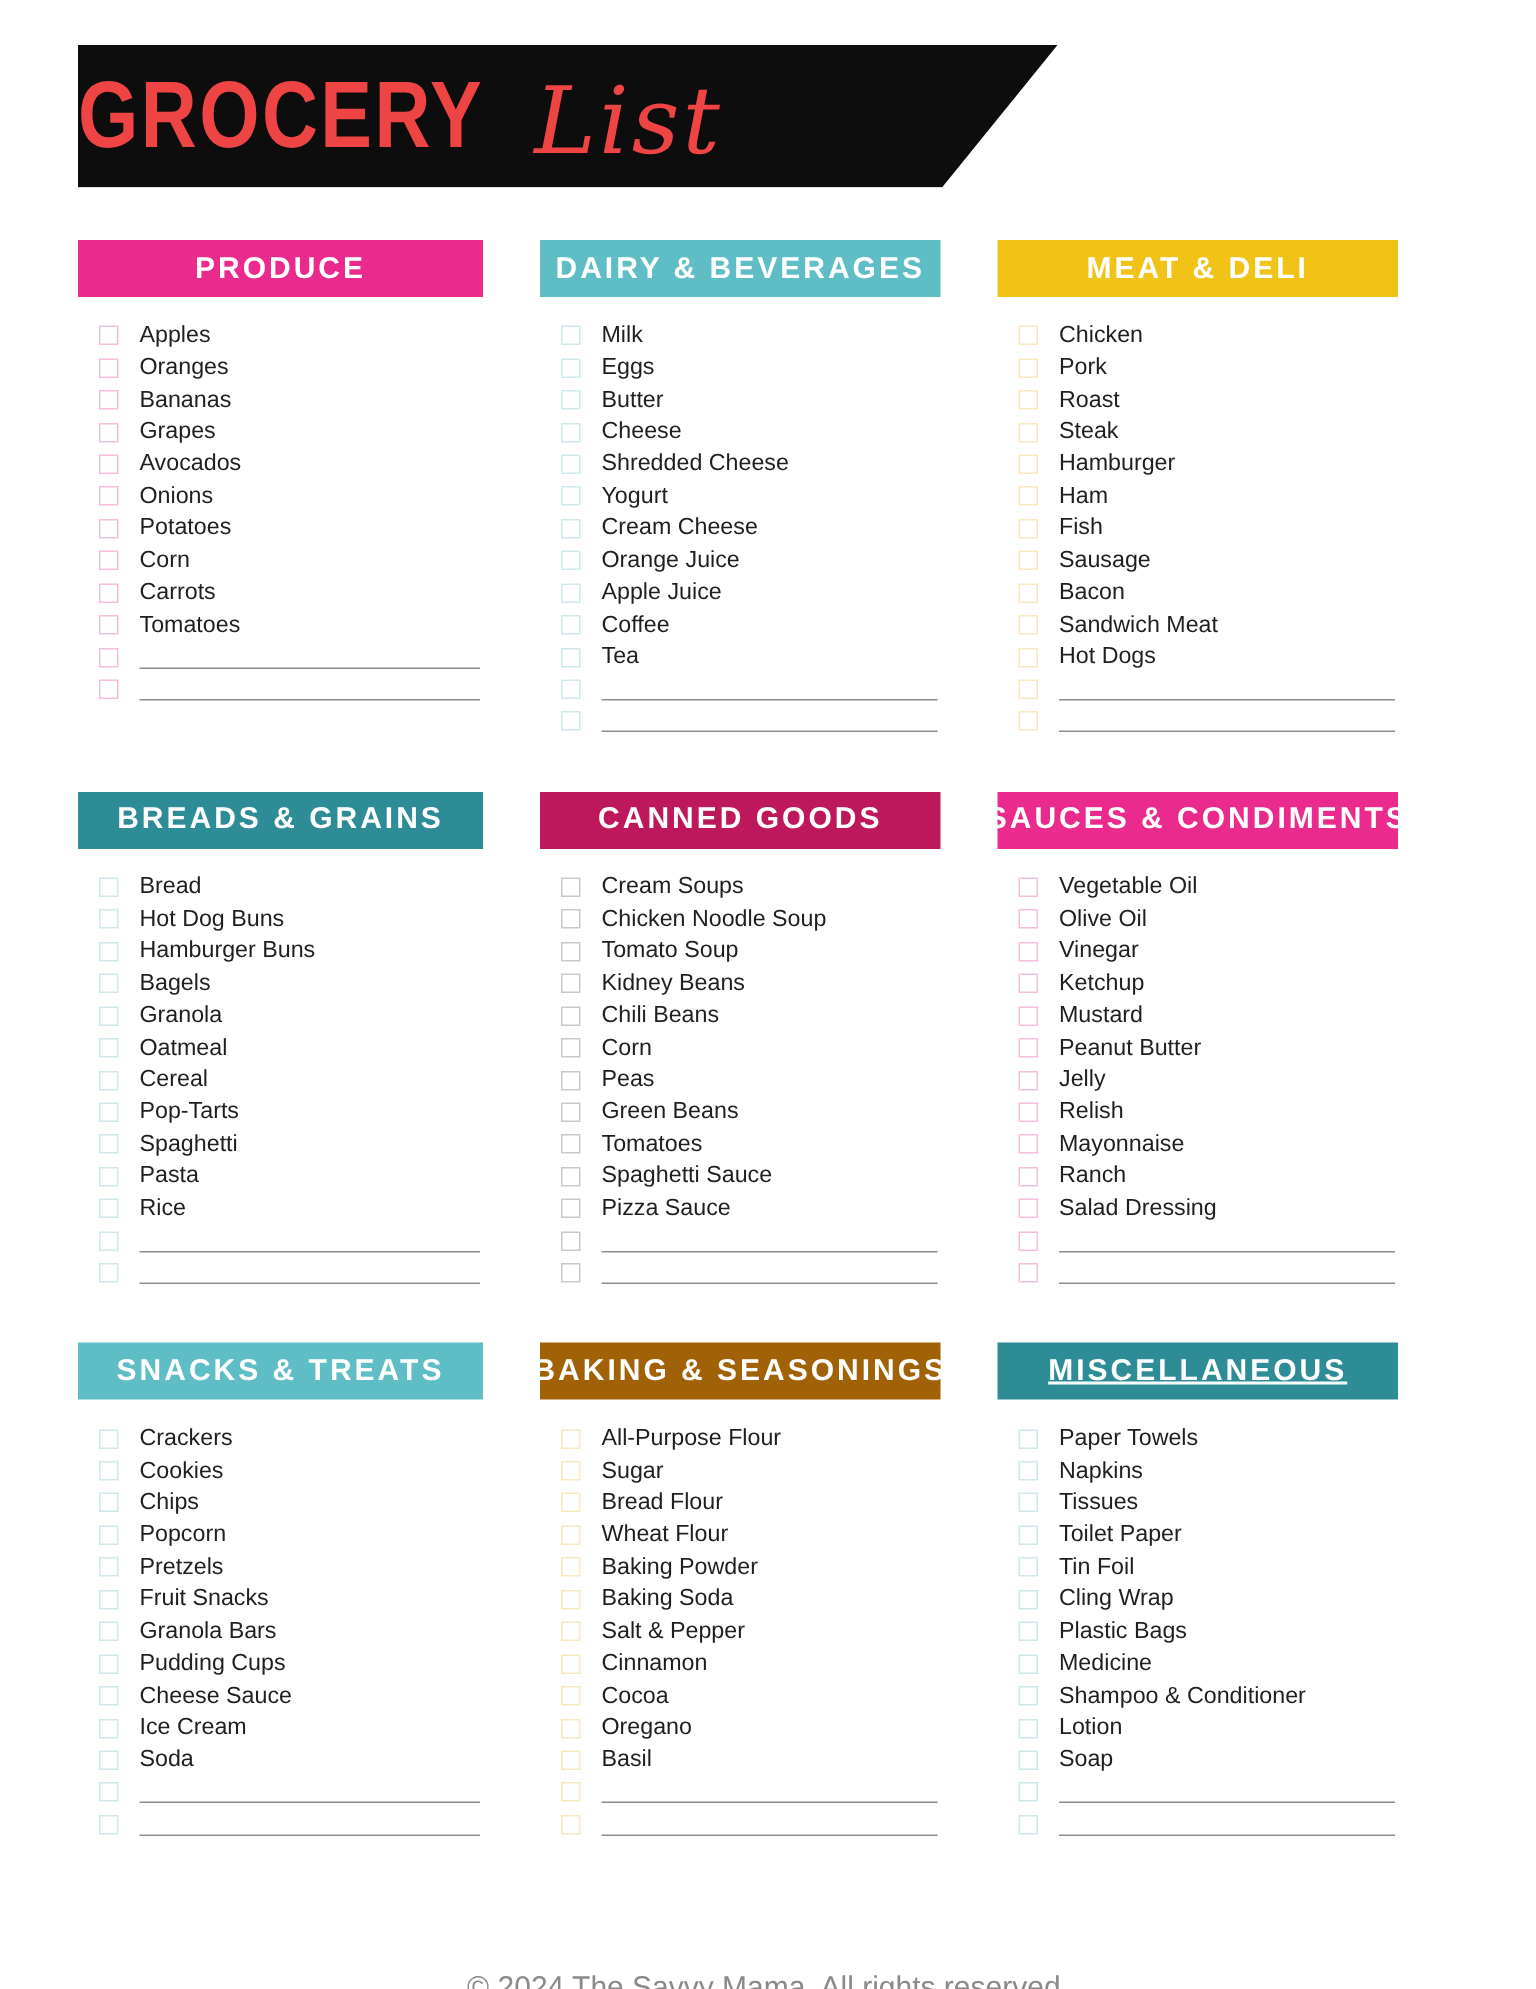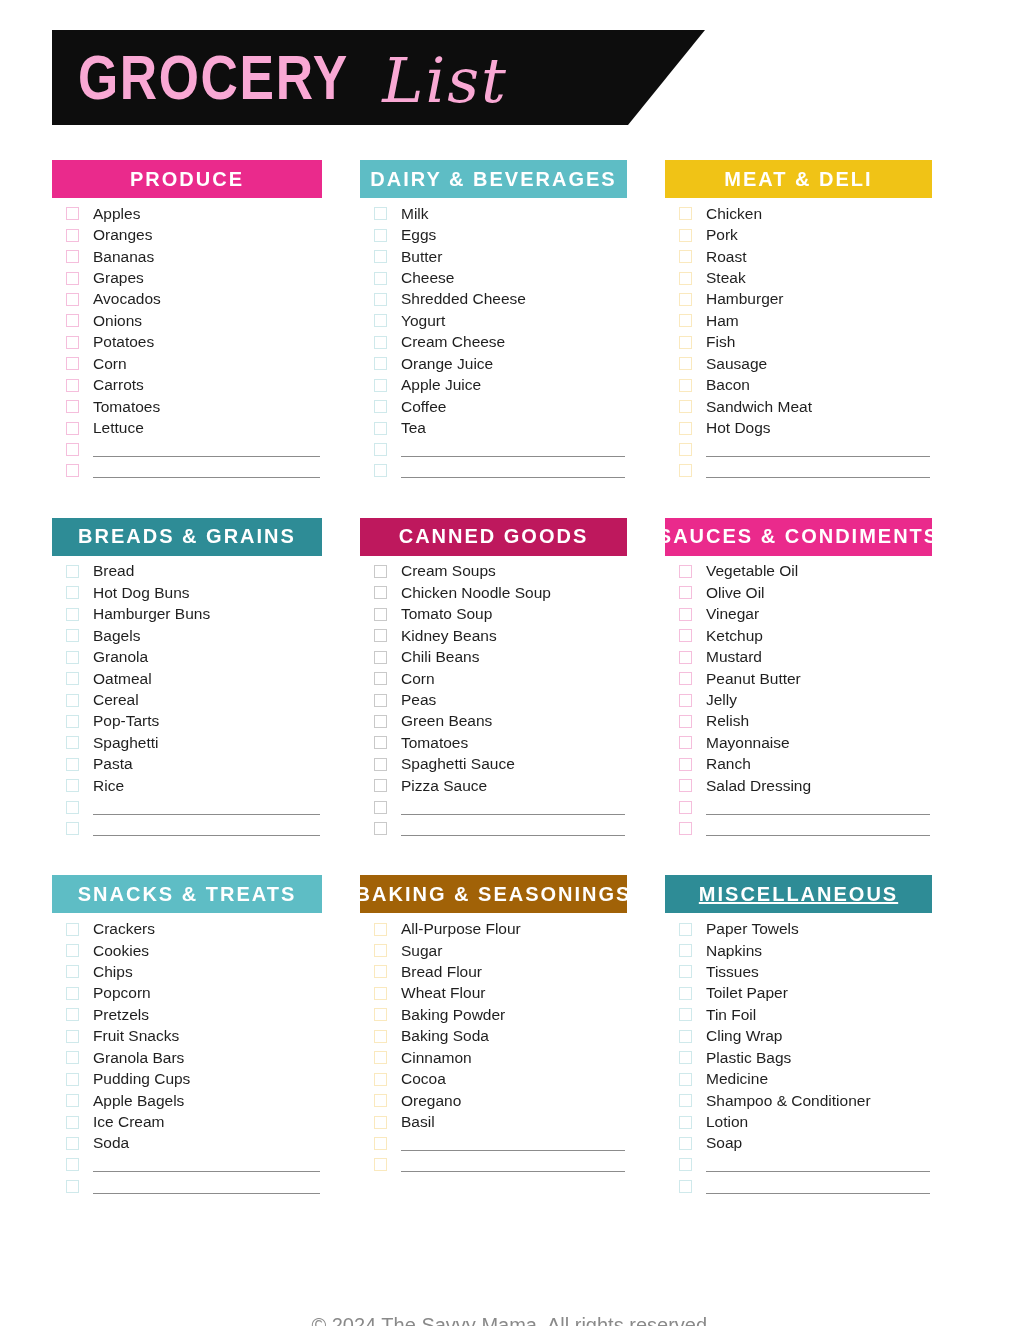--- a/index.html
+++ b/index.html
@@ -13,22 +13,21 @@
 
   
   .banner {
     position: absolute;
     left: 52px; top: 30px;
     width: 653px; height: 95px;
     background: #0d0d0d;
     clip-path: polygon(0 0, 100% 0, calc(100% - 77px) 100%, 0 100%);
     display: flex;
     align-items: center;
-    padding-left: 26px;
-    color: #f9a8d4;
+    color: #ef4444;
   }
   .banner .main-word {
     font-size: 63px;
     font-weight: 700;
     letter-spacing: 2px;
     transform: scaleX(0.82);
     transform-origin: left center;
     line-height: 1;
   }
   .banner .script-word {
@@ -57,21 +56,21 @@
     align-items: center;
     justify-content: center;
     color: #ffffff;
     font-size: 20px;
     font-weight: 700;
     letter-spacing: 2px;
     white-space: nowrap;
   }
   .item-list {
     list-style: none;
-    padding-top: 5px;
+    padding-top: 15px;
   }
   .item-row {
     display: flex;
     align-items: center;
     height: 21.45px;
   }
   .checkbox {
     width: 13px; height: 13px;
     margin-left: 14px;
     border: 1.5px solid;
@@ -149,24 +148,20 @@
         <li class="item-row">
           <span class="checkbox" style="border-color: rgb(245, 190, 220);"></span>
           <span class="item-label">Carrots</span>
         </li>
         <li class="item-row">
           <span class="checkbox" style="border-color: rgb(245, 190, 220);"></span>
           <span class="item-label">Tomatoes</span>
         </li>
         <li class="item-row">
           <span class="checkbox" style="border-color: rgb(245, 190, 220);"></span>
-          <span class="item-label">Lettuce</span>
-        </li>
-        <li class="item-row">
-          <span class="checkbox" style="border-color: rgb(245, 190, 220);"></span>
           <span class="write-line"></span>
         </li>
         <li class="item-row">
           <span class="checkbox" style="border-color: rgb(245, 190, 220);"></span>
           <span class="write-line"></span>
         </li>
       </ul>
     </section>
     <section>
       <div class="section-header" style="background: rgb(94, 189, 197);">DAIRY &amp; BEVERAGES</div>
@@ -483,21 +478,21 @@
         <li class="item-row">
           <span class="checkbox" style="border-color: rgb(207, 233, 235);"></span>
           <span class="item-label">Granola Bars</span>
         </li>
         <li class="item-row">
           <span class="checkbox" style="border-color: rgb(207, 233, 235);"></span>
           <span class="item-label">Pudding Cups</span>
         </li>
         <li class="item-row">
           <span class="checkbox" style="border-color: rgb(207, 233, 235);"></span>
-          <span class="item-label">Apple Bagels</span>
+          <span class="item-label">Cheese Sauce</span>
         </li>
         <li class="item-row">
           <span class="checkbox" style="border-color: rgb(207, 233, 235);"></span>
           <span class="item-label">Ice Cream</span>
         </li>
         <li class="item-row">
           <span class="checkbox" style="border-color: rgb(207, 233, 235);"></span>
           <span class="item-label">Soda</span>
         </li>
         <li class="item-row">
@@ -529,20 +524,24 @@
           <span class="checkbox" style="border-color: rgb(250, 233, 190);"></span>
           <span class="item-label">Wheat Flour</span>
         </li>
         <li class="item-row">
           <span class="checkbox" style="border-color: rgb(250, 233, 190);"></span>
           <span class="item-label">Baking Powder</span>
         </li>
         <li class="item-row">
           <span class="checkbox" style="border-color: rgb(250, 233, 190);"></span>
           <span class="item-label">Baking Soda</span>
+        </li>
+        <li class="item-row">
+          <span class="checkbox" style="border-color: rgb(250, 233, 190);"></span>
+          <span class="item-label">Salt &amp; Pepper</span>
         </li>
         <li class="item-row">
           <span class="checkbox" style="border-color: rgb(250, 233, 190);"></span>
           <span class="item-label">Cinnamon</span>
         </li>
         <li class="item-row">
           <span class="checkbox" style="border-color: rgb(250, 233, 190);"></span>
           <span class="item-label">Cocoa</span>
         </li>
         <li class="item-row">

